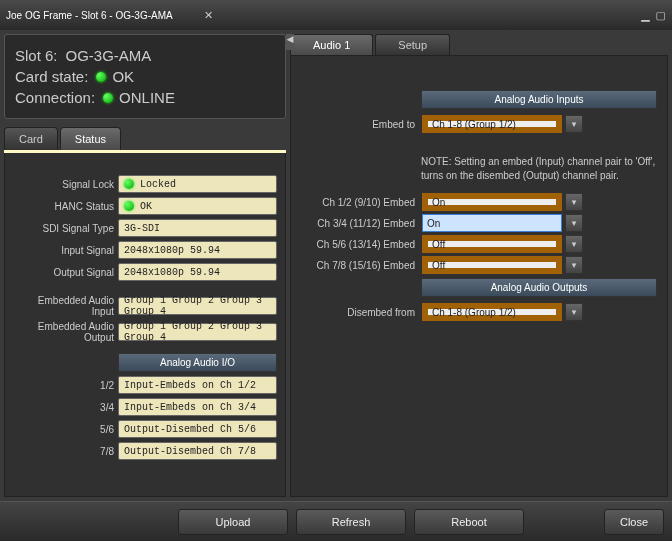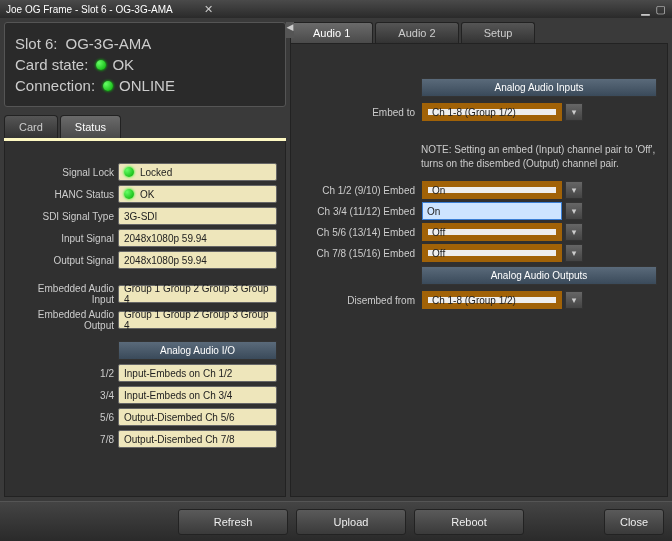--- a/index.html
+++ b/index.html
@@ -14,21 +14,21 @@
 }
 .window {
   width: 672px;
   height: 541px;
   background: #3a3a3a;
   display: flex;
   flex-direction: column;
   position: relative;
 }
 .titlebar {
-  height: 18px;
+  height: 30px;
   background: linear-gradient(#4a4a4a, #2a2a2a);
   display: flex;
   align-items: center;
   padding: 0 6px;
   font-size: 10px;
   color: #fff;
   position: relative;
 }
 .titlebar .close-x {
   position: absolute;
@@ -114,20 +114,21 @@
 .status-val {
   background: #eee6bb;
   color: #222;
   padding: 3px 5px;
   font-size: 10px;
   border: 1px solid #666;
   border-radius: 2px;
   display: flex;
   align-items: center;
   height: 18px;
+  font-family: Liberation Mono, monospace;
 }
 .status-val .led { margin-right: 6px; }
 .section-header {
   grid-column: 2;
   background: linear-gradient(#5a6a7a, #3a4a5a);
   color: #fff;
   text-align: center;
   padding: 3px;
   font-size: 10px;
   border: 1px solid #333;
@@ -337,21 +338,20 @@
           <div class="status-lbl">7/8</div>
           <div class="status-val">Output-Disembed Ch 7/8</div>
         </div>
       </div>
     </div>
 
     <div class="right-panel">
       <div class="collapse-bar">◀</div>
       <div class="right-tabs">
         <div class="right-tab active">Audio 1</div>
-        <div class="right-tab">Audio 2</div>
         <div class="right-tab">Setup</div>
       </div>
       <div class="right-body">
 
         <div class="form-section-hdr">Analog Audio Inputs</div>
 
         <div class="form-row">
           <div class="form-lbl">Embed to</div>
           <div class="select-box">Ch 1-8  (Group 1/2)</div>
           <div class="select-arrow">▾</div>
@@ -388,20 +388,20 @@
           <div class="select-arrow">▾</div>
         </div>
 
       </div>
     </div>
 
   </div>
 
   <div class="footer">
     <div class="footer-left-spacer"></div>
+    <div class="btn">Upload</div>
     <div class="btn">Refresh</div>
-    <div class="btn">Upload</div>
     <div class="btn">Reboot</div>
     <div class="footer-spacer"></div>
     <div class="btn small">Close</div>
   </div>
 
 </div>
 
 </body></html>

